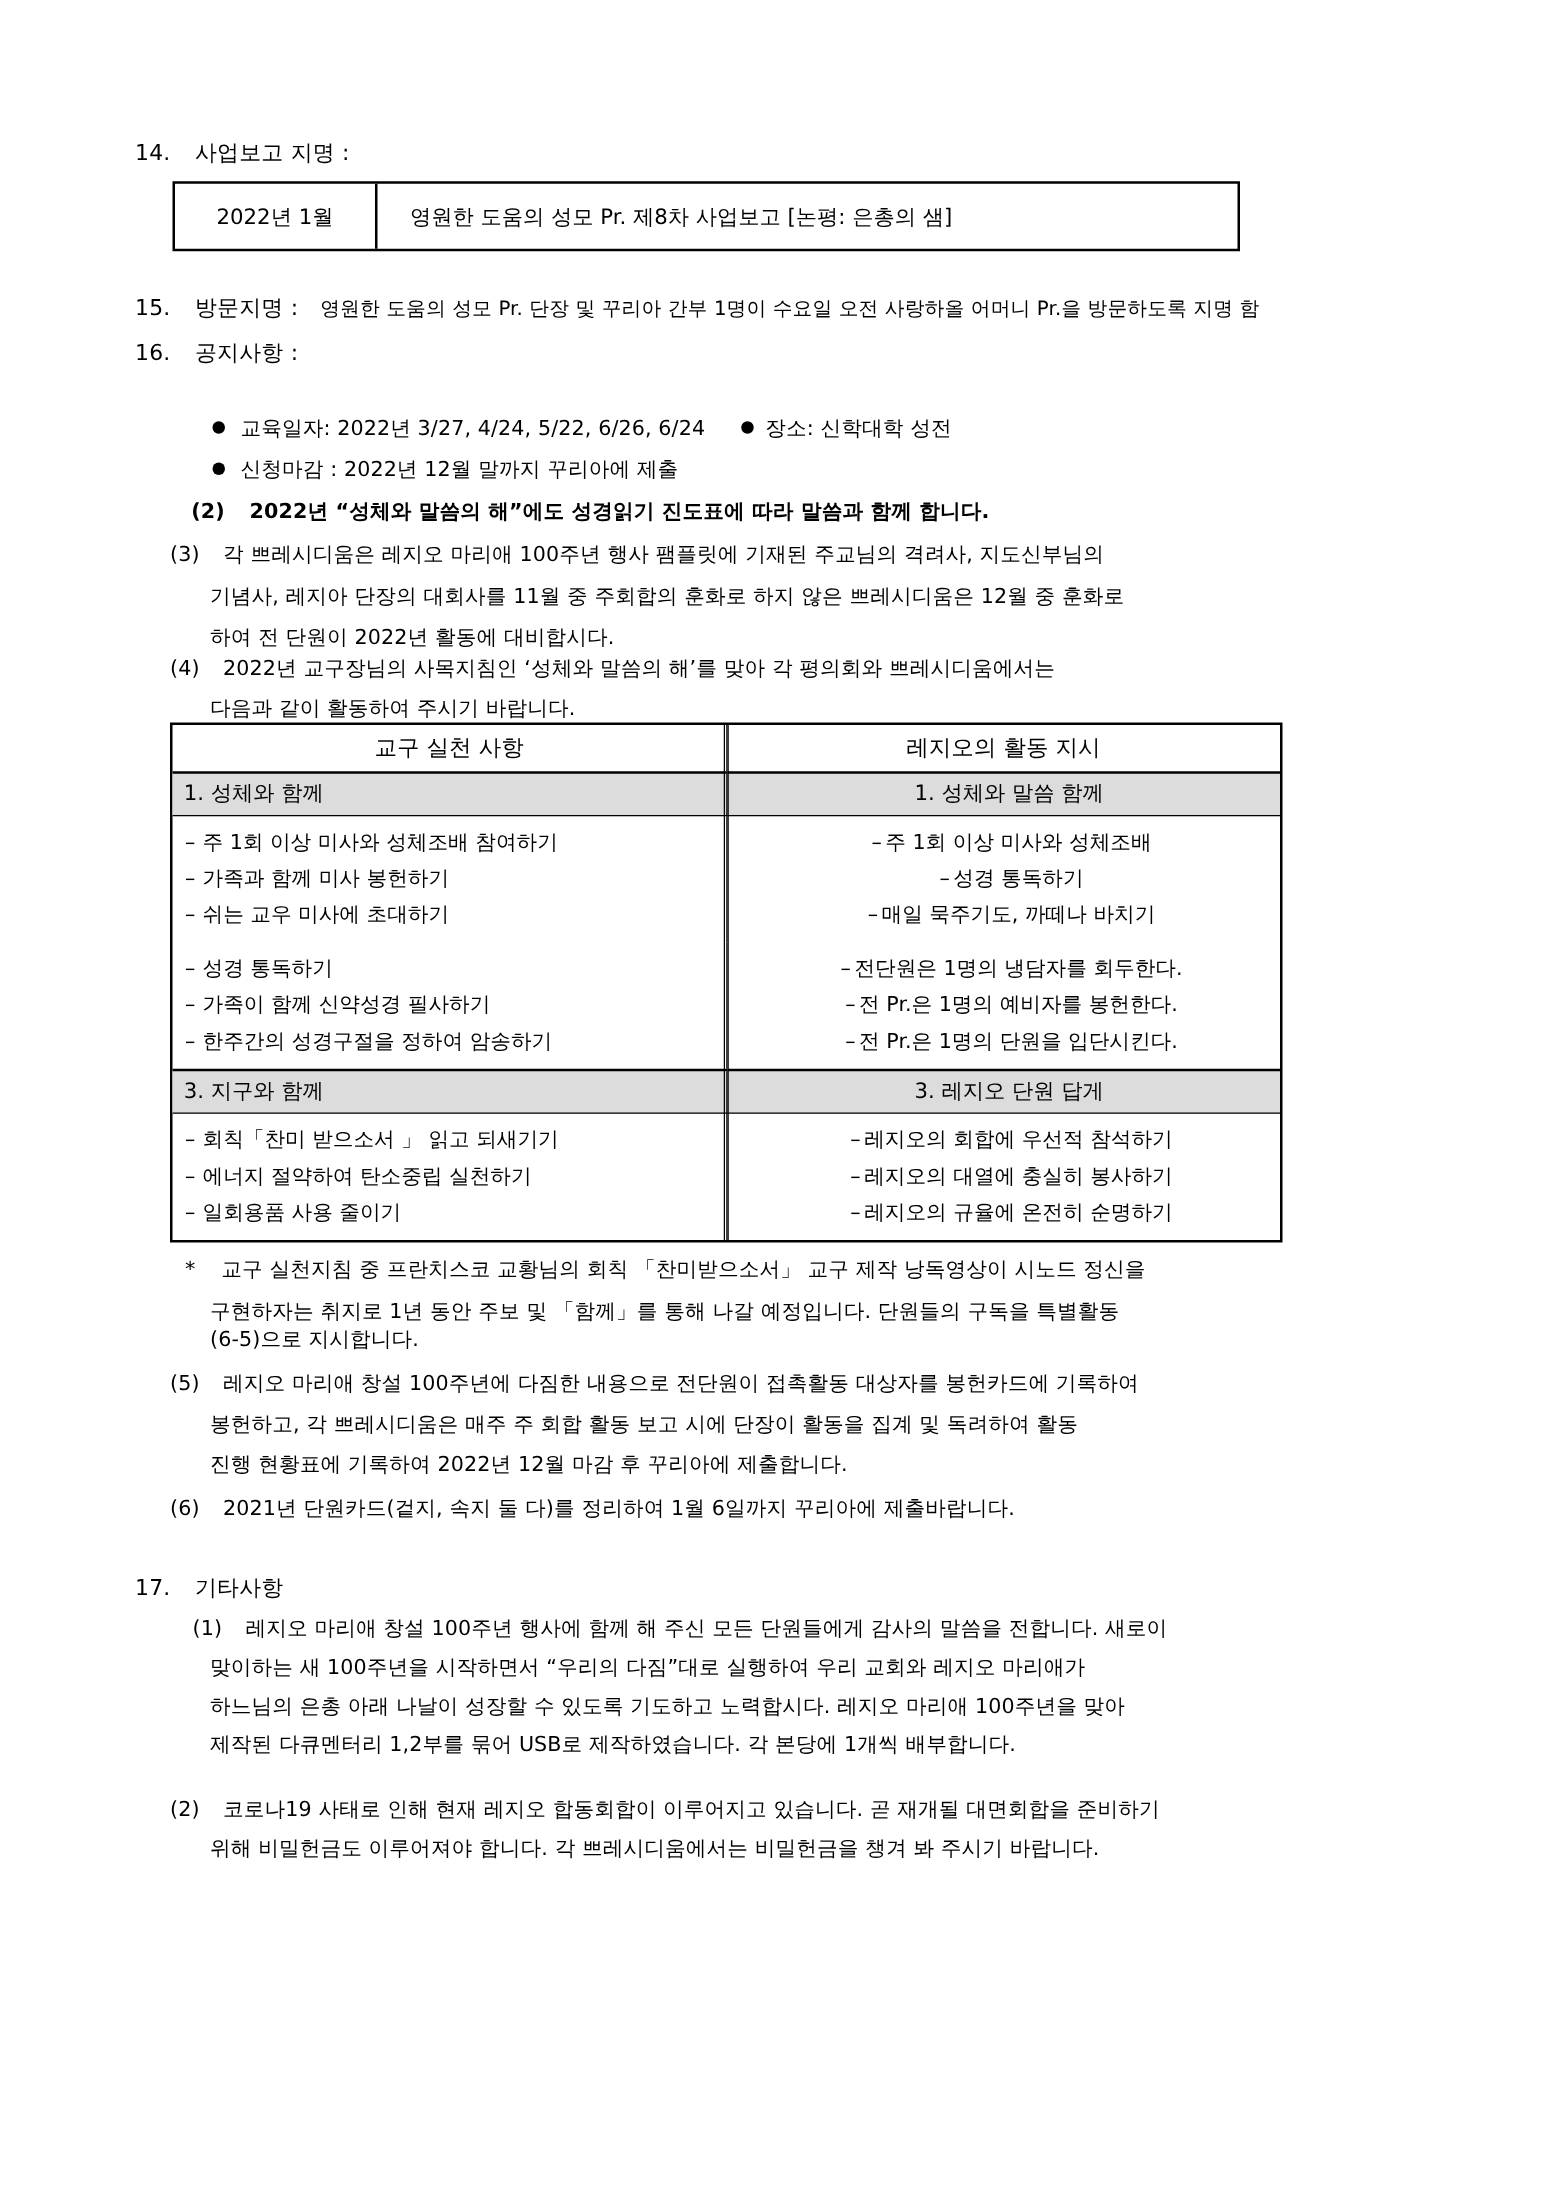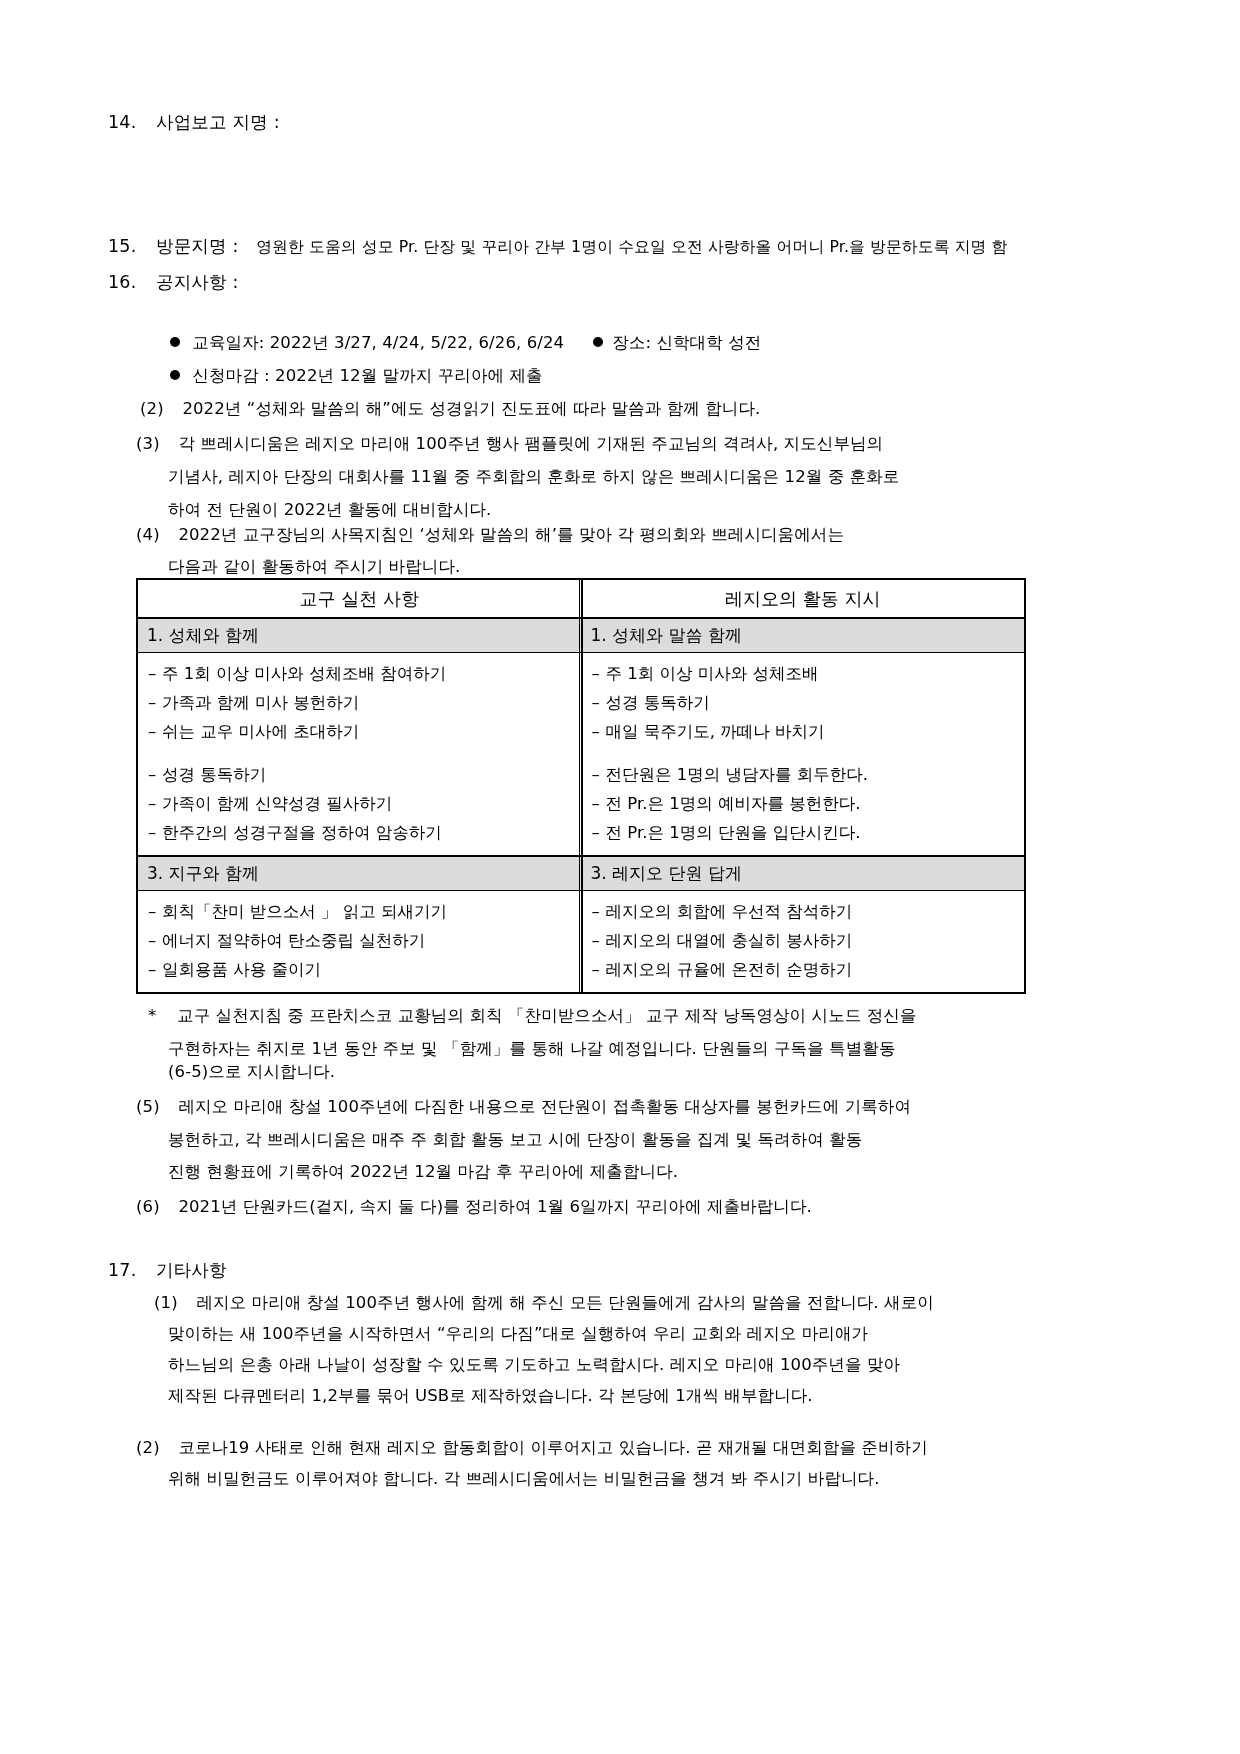--- a/index.html
+++ b/index.html
@@ -103,21 +103,21 @@
   .col-r { width: 50%; }
 
   .hdr-row td {
     text-align: center;
     font-size: 18px;
     height: 37px;
     line-height: 37px;
     border-bottom: 2.5px solid #000;
   }
   .hdr-row td.col-l { border-right: 1.6px solid #000; }
-  .sep-dbl { border-left: 1.6px solid #000; }
+  .sep-dbl { border-left: 1.6px solid #000; text-align: center; }
 
   .sec-row td {
     background: #dcdcdc;
     font-size: 17px;
     height: 33px;
     line-height: 33px;
     padding-left: 9px;
     border-top: 2.2px solid #000;
     border-bottom: 1.2px solid #000;
   }
@@ -159,20 +159,24 @@
 <body>
 
 <div class="page">
 
   <div class="blk num-head" style="left:108px; top:110px;">
     <span class="n">14.</span>
     <span style="display:inline-block;width:8px"></span>
     <span>사업보고 지명 :</span>
   </div>
 
+  <div class="report-box">
+    <div class="cell-date">2022년 1월</div>
+    <div class="cell-title">영원한 도움의 성모 Pr. 제8차 사업보고 [논평: 은총의 샘]</div>
+  </div>
 
   <div class="blk num-head" style="left:108px; top:234px;">
     <span class="n">15.</span>
     <span style="display:inline-block;width:8px"></span>
     <span>방문지명 :</span>
     <span style="display:inline-block;width:6px"></span>
     <span class="body-line small">영원한 도움의 성모 Pr. 단장 및 꾸리아 간부 1명이 수요일 오전 사랑하올 어머니 Pr.을 방문하도록 지명 함</span>
   </div>
 
   <div class="blk num-head" style="left:108px; top:270px;">
@@ -188,21 +192,21 @@
     <span style="display:inline-block;width:18px"></span>
     <span class="bullet-dot tight"></span>
     <span>장소: 신학대학 성전</span>
   </div>
 
   <div class="blk body-line" style="left:170px; top:365px;">
     <span class="bullet-dot"></span>
     <span>신청마감 : 2022년 12월 말까지 꾸리아에 제출</span>
   </div>
 
-  <div class="blk body-line" style="left:140px; top:398px;">
+  <div class="blk body-line" style="left:153px; top:398px;font-weight:bold;">
     <span>(2)</span>
     <span style="display:inline-block;width:8px"></span>
     <span>2022년 “성체와 말씀의 해”에도 성경읽기 진도표에 따라 말씀과 함께 합니다.</span>
   </div>
 
   <div class="blk body-line" style="left:136px; top:433px;">
     <span>(3)</span>
     <span style="display:inline-block;width:8px"></span>
     <span>각 쁘레시디움은 레지오 마리애 100주년 행사 팸플릿에 기재된 주교님의 격려사, 지도신부님의</span>
   </div>

